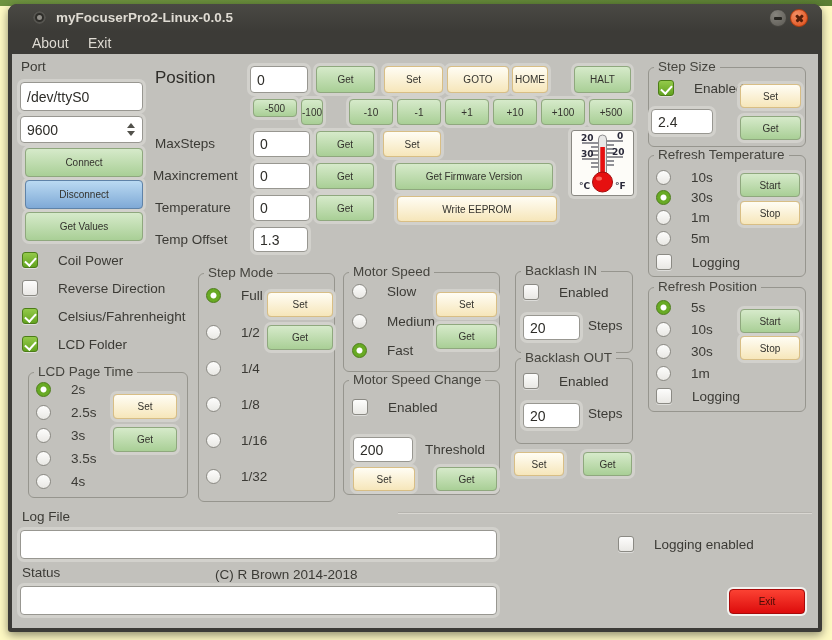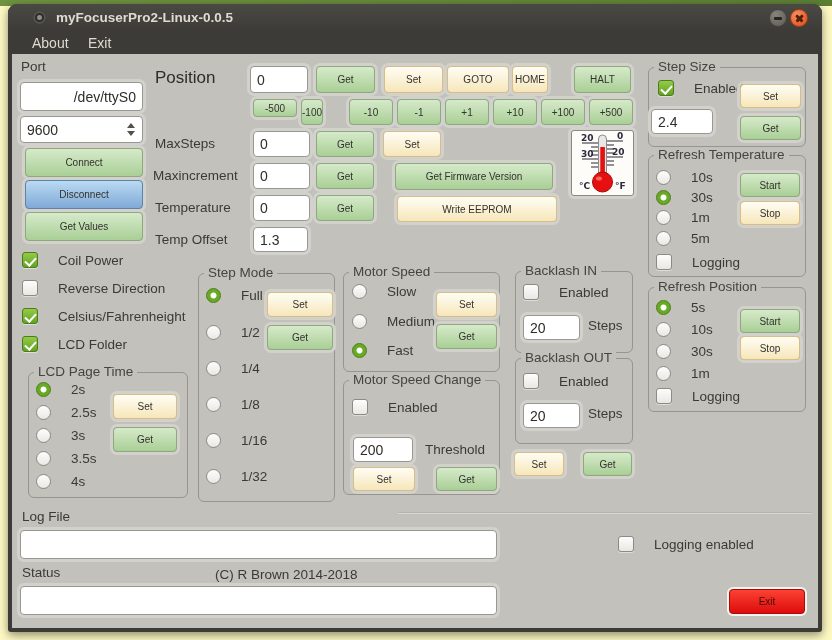--- a/index.html
+++ b/index.html
@@ -75,21 +75,21 @@
       <span class="title">myFocuserPro2-Linux-0.0.5</span>
       <span class="winbtn min"></span>
       <span class="winbtn close"></span>
     </div>
     <span class="menu-item" style="left:24px">About</span>
     <span class="menu-item" style="left:80px">Exit</span>
 
     <div class="content">
 
       <span class="lbl" style="left:9px;top:4px">Port</span>
-      <input class="field" style="left: 8px; top: 28px; width: 123px; height: 29px; text-align: right;" value="/dev/ttyS0">
+      <input class="field" style="left: 8px; top: 28px; width: 123px; height: 29px;" value="/dev/ttyS0">
       <div class="field spinner" style="left:8px;top:62px;width:123px;height:27px">
         <span>9600</span>
         <span class="spin-arrows">
             <i class="arr-up"></i>
             <i class="arr-down"></i>
           </span>
       </div>
       <div class="btn green" style="left:13px;top:94px;width:118px;height:29px">Connect</div>
       <div class="btn blue" style="left:13px;top:126px;width:118px;height:29px">Disconnect</div>
       <div class="btn green" style="left:13px;top:158px;width:118px;height:29px">Get Values</div>

